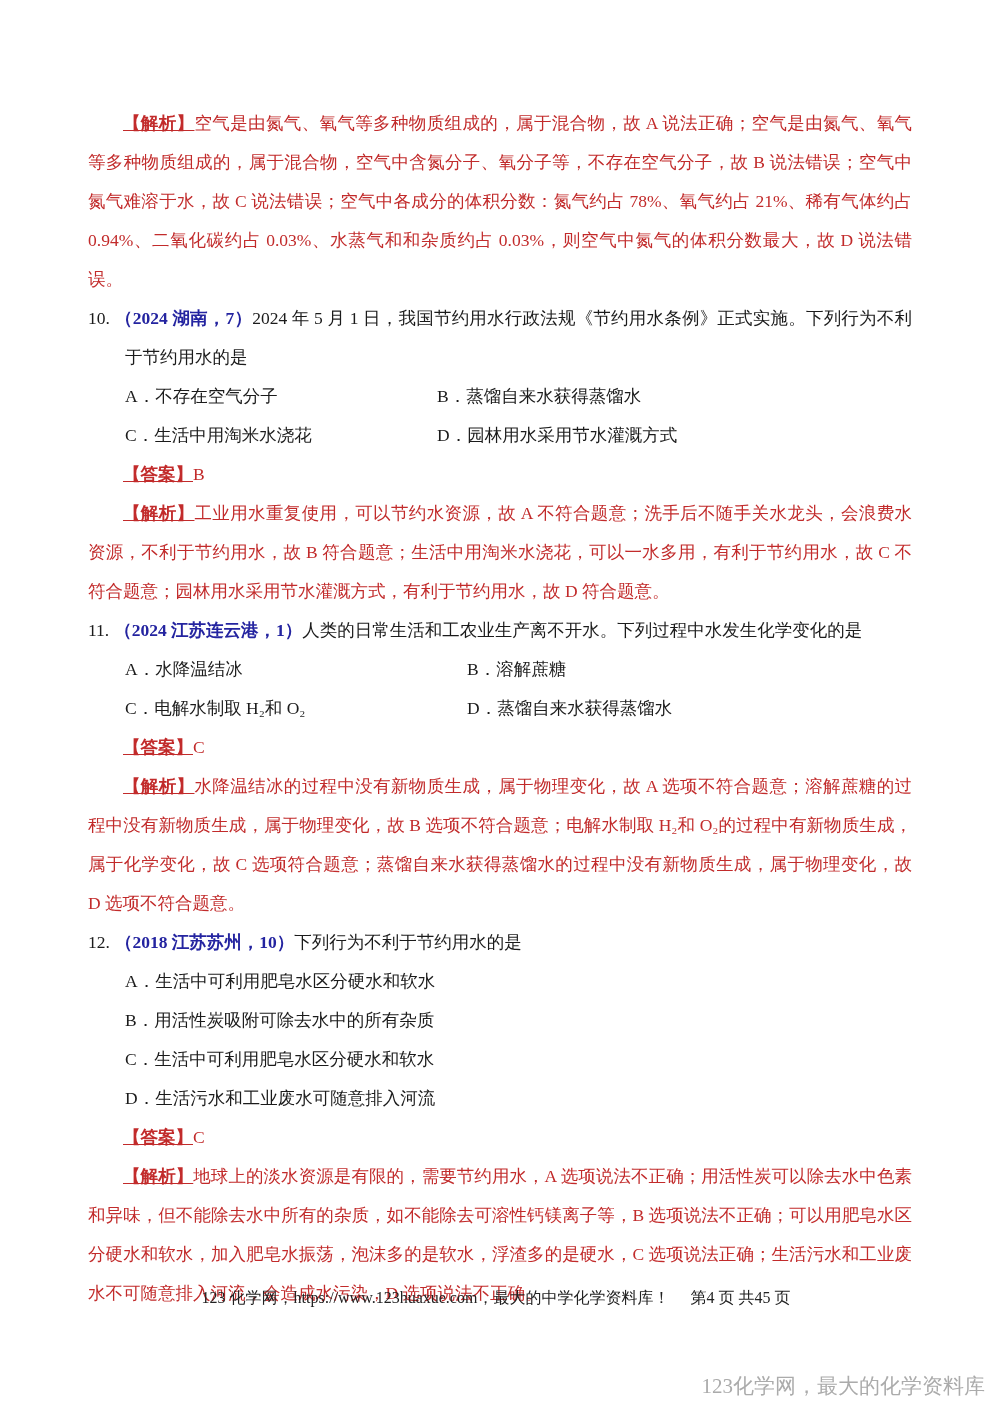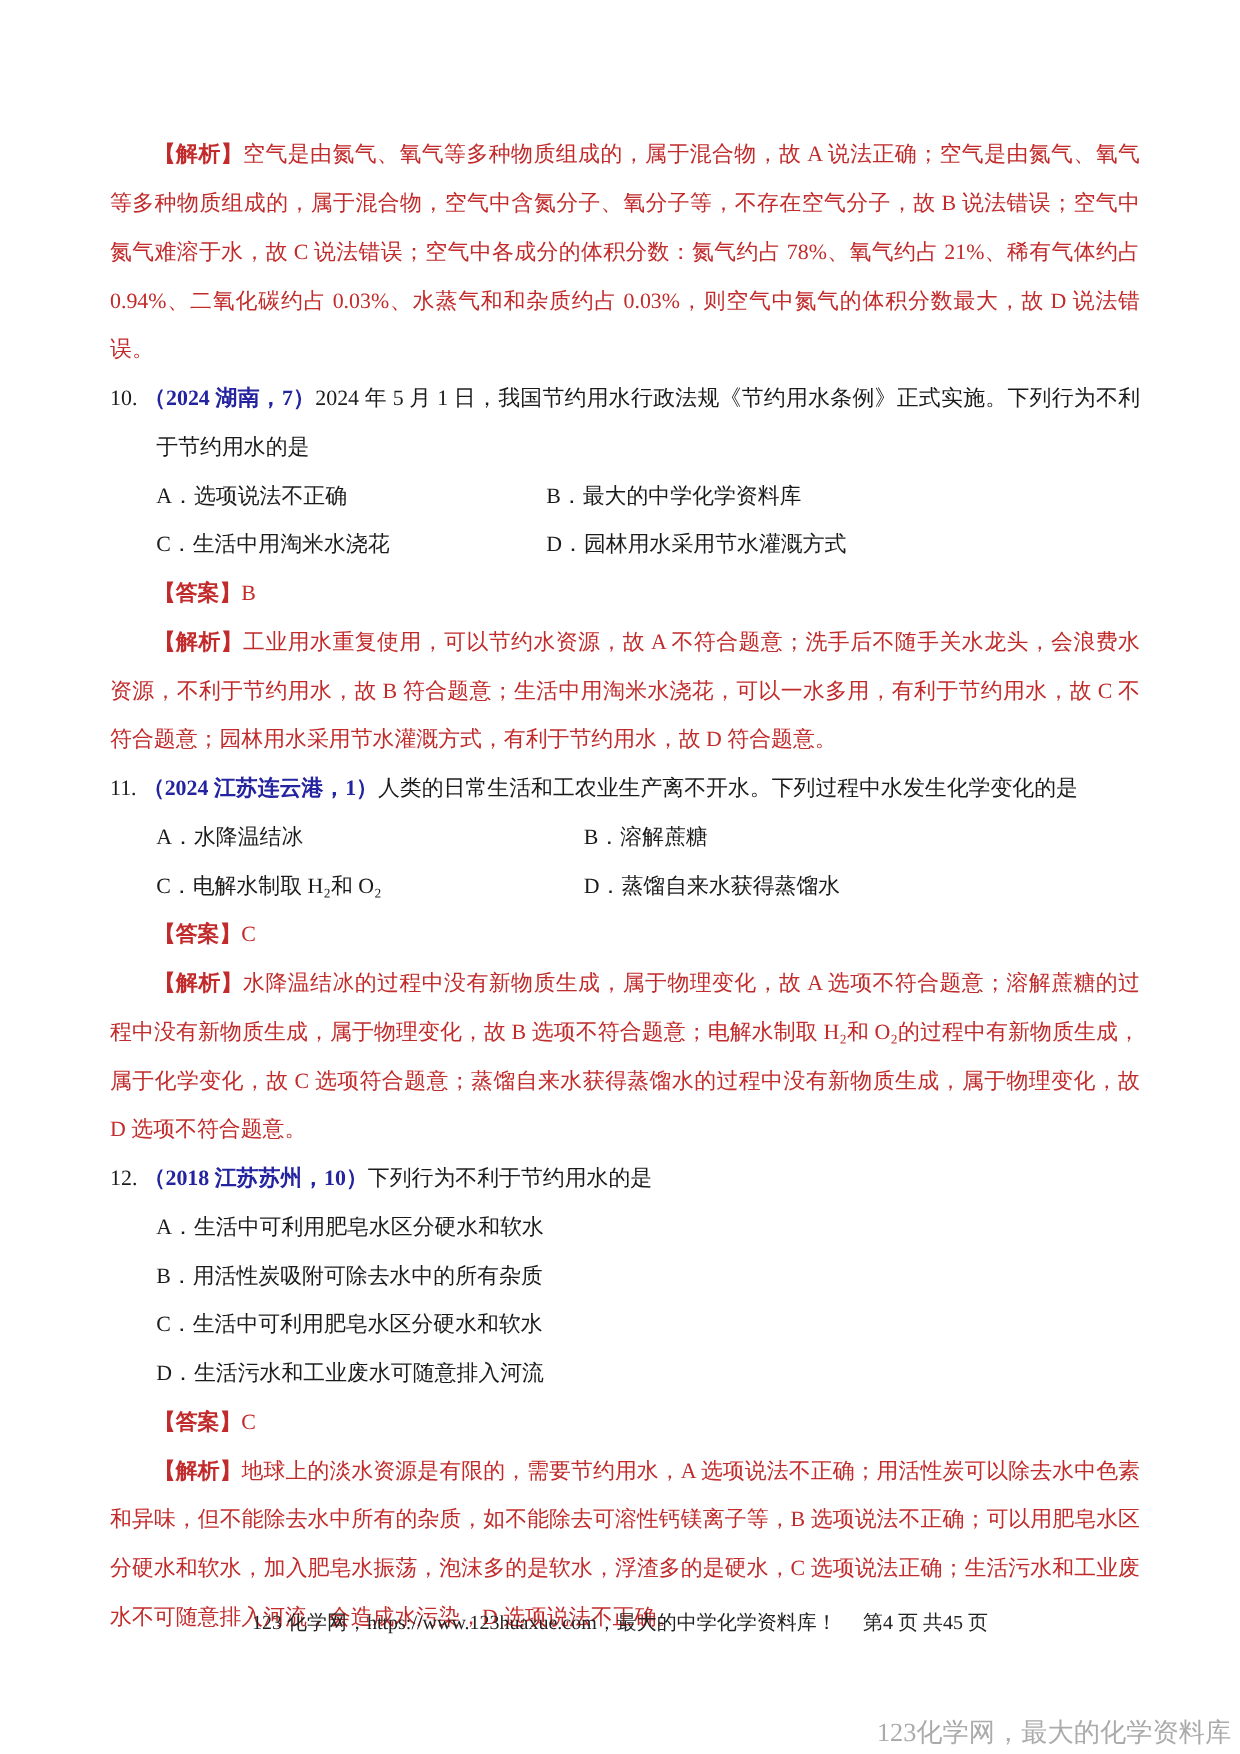--- a/index.html
+++ b/index.html
@@ -16,21 +16,21 @@
     position: absolute;
     left: 88px; top: 104px;
     width: 824px;
     font-size: 17.5px;
     line-height: 39px;
   }
   p, .opt { margin: 0; padding: 0; }
   .red  { color: #c22b2b; }
   .just { text-align: justify; }
   .ind2 { text-indent: 2em; }
-  .label { font-weight: bold; }
+  .label { font-weight: bold; text-decoration: underline; }
   .qhead {
     padding-left: 37px;
     text-indent: -37px;
     text-align: justify;
   }
   .qnum { margin-right: 5px; }
   .source { color: #2424a0; font-weight: bold; margin-top: 24px; }
   .options { padding-left: 37px; }
   .grid2 { display: grid; grid-template-columns: 312px 1fr; }
   .grid2.wide { grid-template-columns: 342px 1fr; }
@@ -54,22 +54,22 @@
 </head>
 <body>
 
 <div class="content">
 
   <p class="red just ind2"><span class="label">【解析】</span><span>空气是由氮气、氧气等多种物质组成的，属于混合物，故 A 说法正确；空气是由氮气、氧气等多种物质组成的，属于混合物，空气中含氮分子、氧分子等，不存在空气分子，故 B 说法错误；空气中氮气难溶于水，故 C 说法错误；空气中各成分的体积分数：氮气约占 78%、氧气约占 21%、稀有气体约占 0.94%、二氧化碳约占 0.03%、水蒸气和和杂质约占 0.03%，则空气中氮气的体积分数最大，故 D 说法错误。</span></p>
 
   <div>
     <p class="qhead"><span class="qnum">10.</span><span class="source">（2024 湖南，7）</span><span>2024 年 5 月 1 日，我国节约用水行政法规《节约用水条例》正式实施。下列行为不利于节约用水的是</span></p>
     <div class="options grid2">
-      <div class="opt">A．选项说法不正确</div>
-      <div class="opt">B．最大的中学化学资料库</div>
+      <div class="opt">A．不存在空气分子</div>
+      <div class="opt">B．蒸馏自来水获得蒸馏水</div>
       <div class="opt">C．生活中用淘米水浇花</div>
       <div class="opt">D．园林用水采用节水灌溉方式</div>
     </div>
     <p class="red ind2"><span class="label">【答案】</span><span>B</span></p>
     <p class="red just ind2"><span class="label">【解析】</span><span>工业用水重复使用，可以节约水资源，故 A 不符合题意；洗手后不随手关水龙头，会浪费水资源，不利于节约用水，故 B 符合题意；生活中用淘米水浇花，可以一水多用，有利于节约用水，故 C 不符合题意；园林用水采用节水灌溉方式，有利于节约用水，故 D 符合题意。</span></p>
   </div>
 
   <div>
     <p class="qhead"><span class="qnum">11.</span><span class="source">（2024 江苏连云港，1）</span><span>人类的日常生活和工农业生产离不开水。下列过程中水发生化学变化的是</span></p>
     <div class="options grid2 wide">

